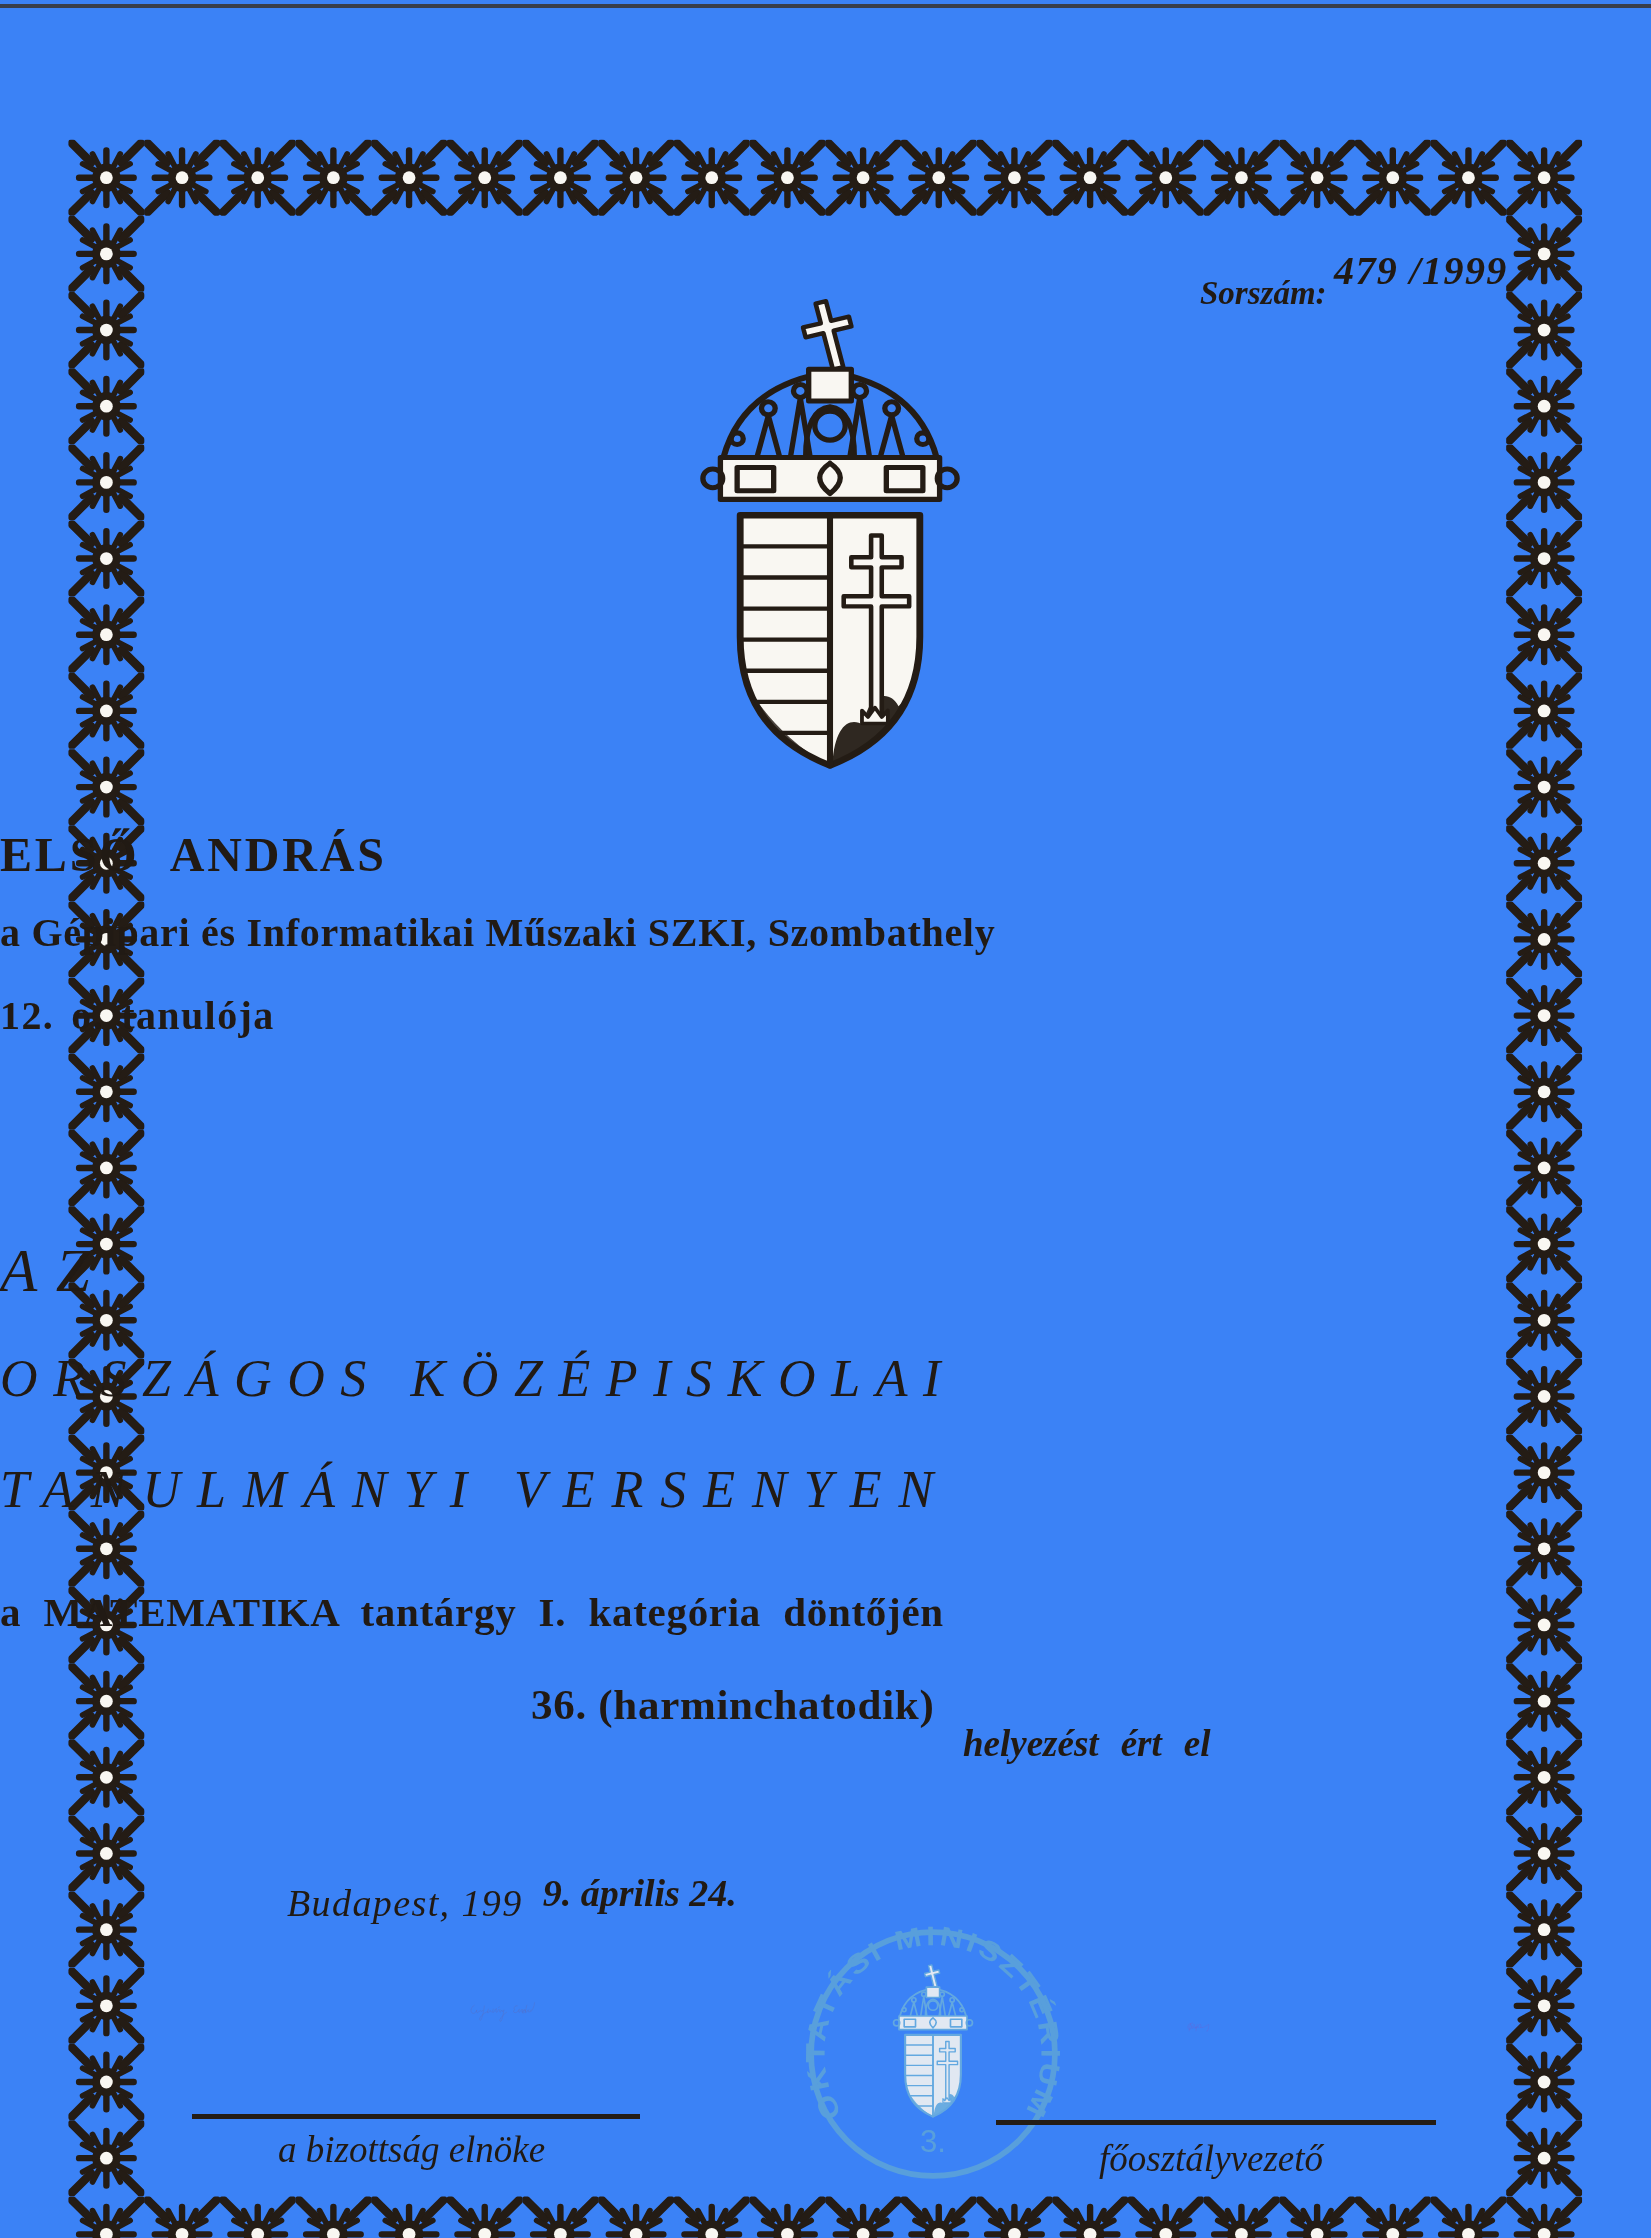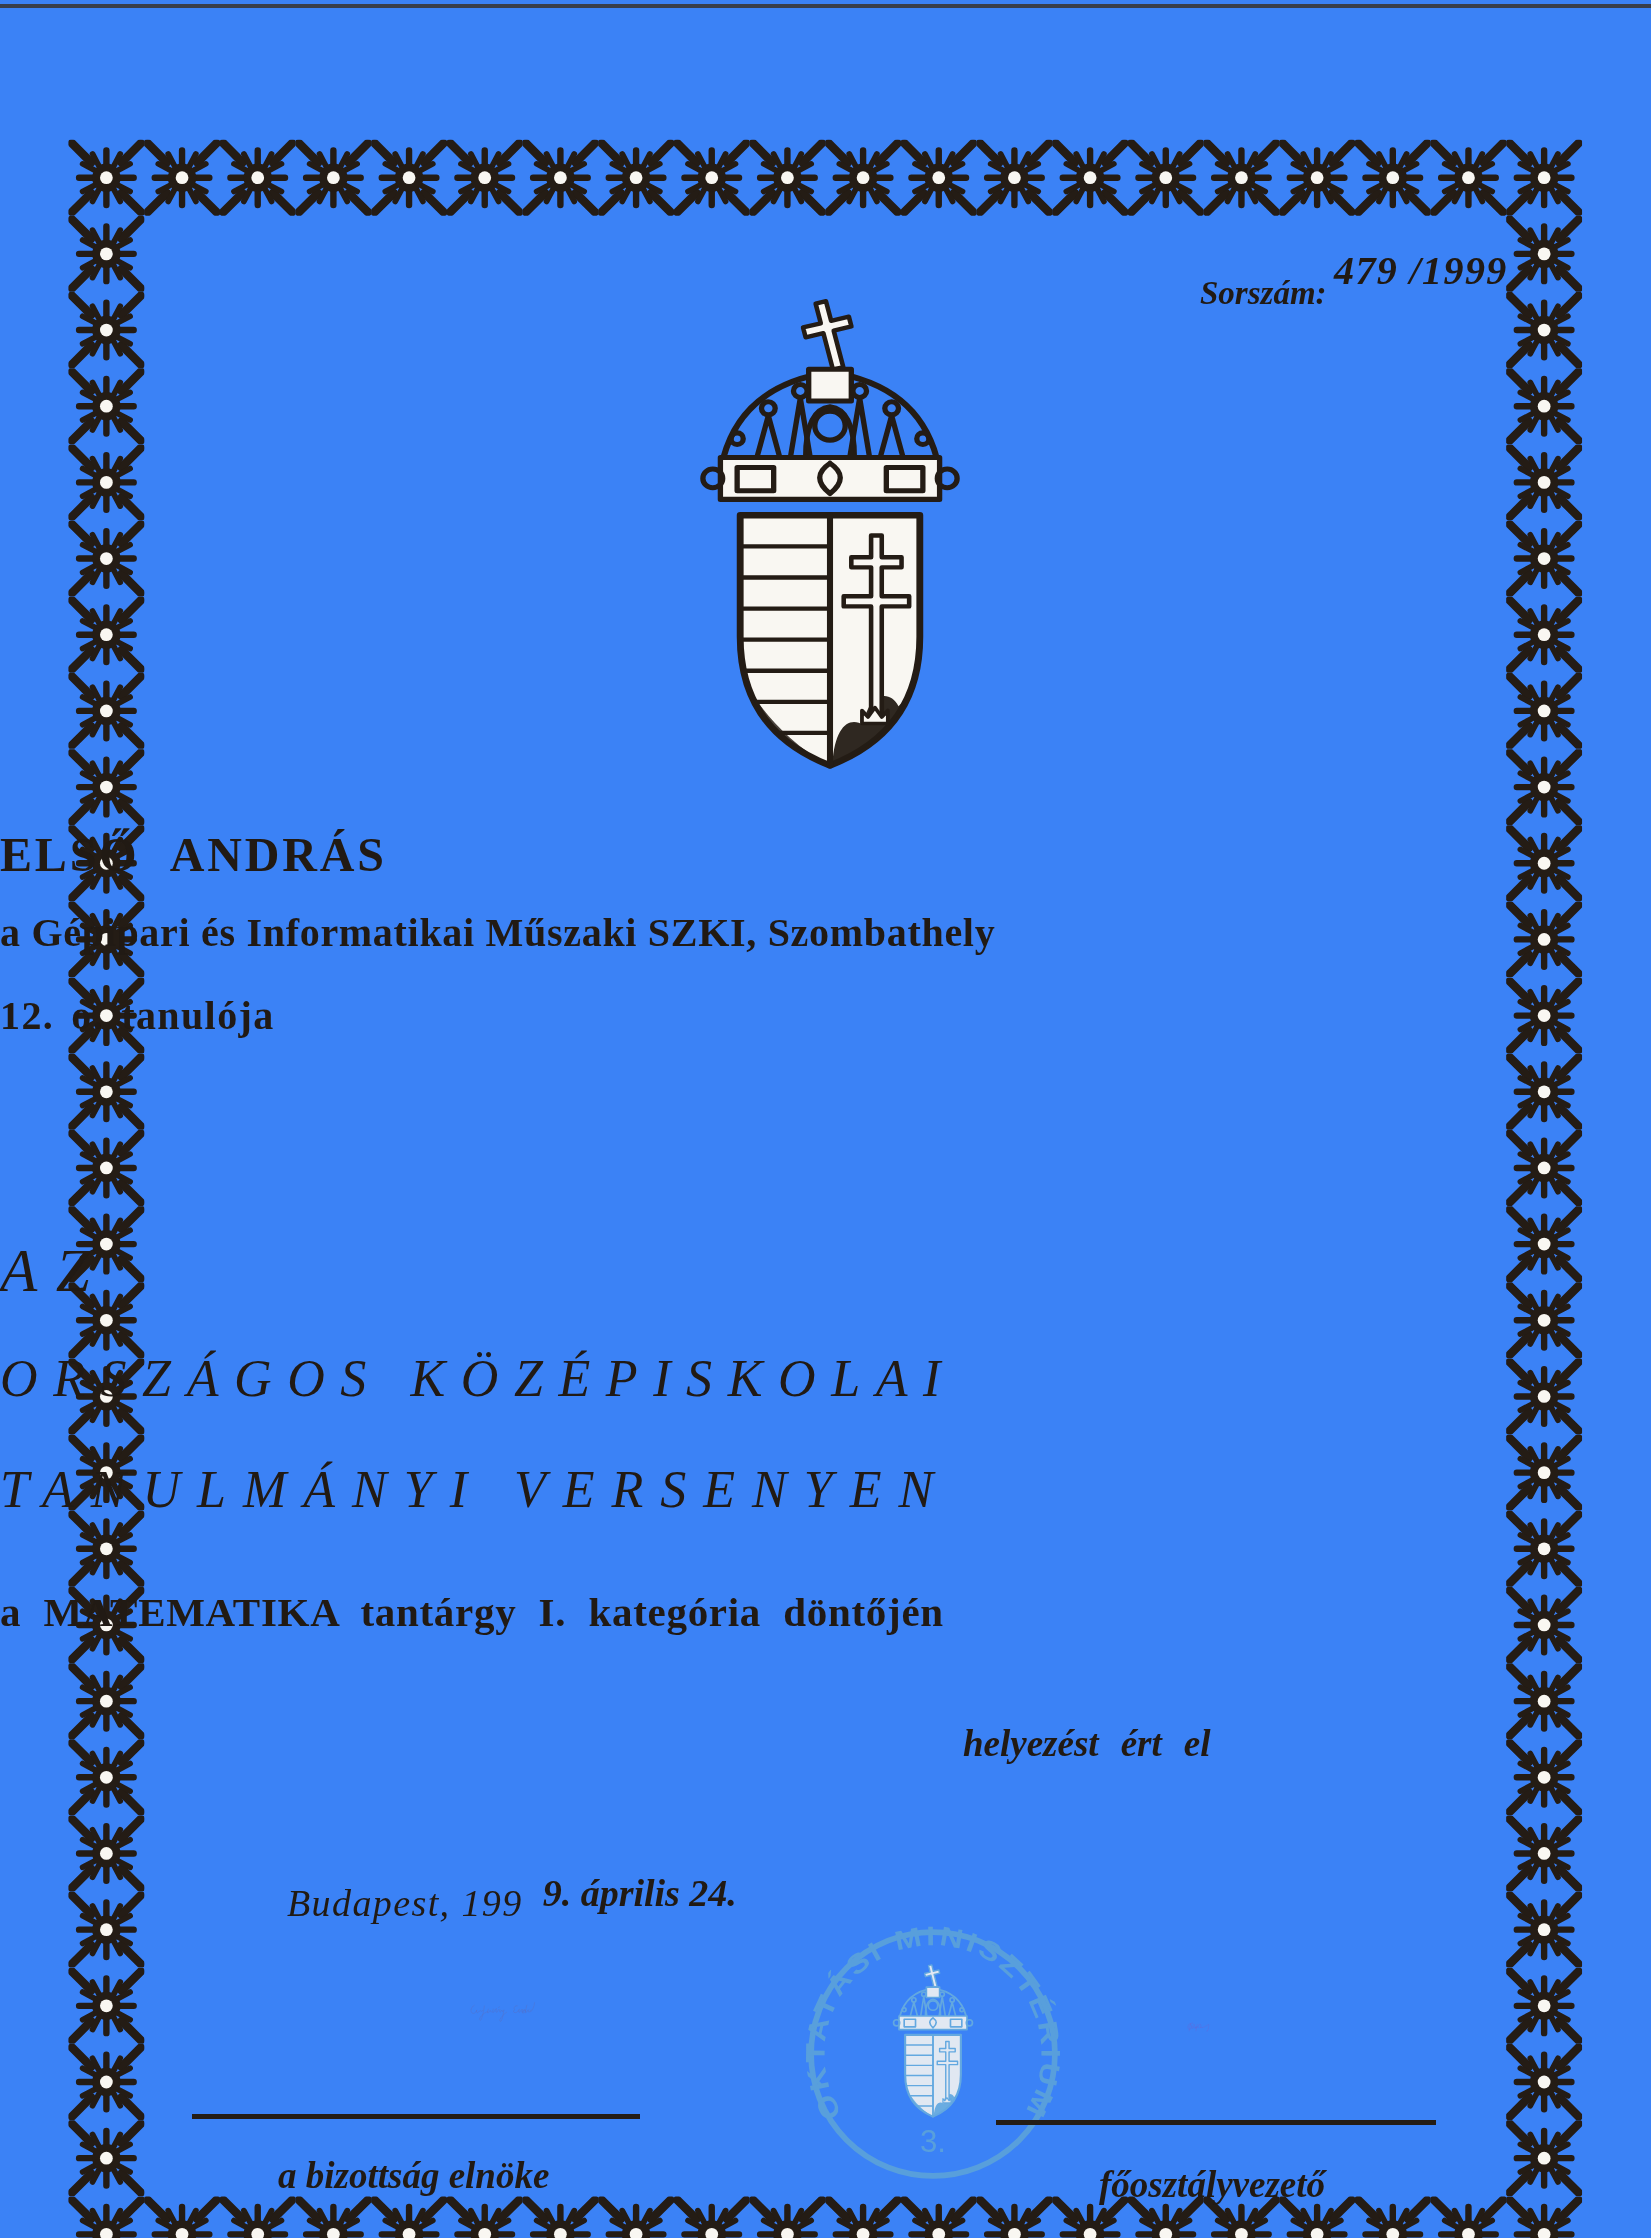--- a/index.html
+++ b/index.html
@@ -24,21 +24,21 @@
   .comp2{top:1460px;font-size:52px;font-style:italic;letter-spacing:17px;}
   .subject{top:1588px;font-size:41px;font-weight:bold;word-spacing:11.3px;letter-spacing:0.7px;}
   .rank{left:531px;top:1680px;font-size:43px;font-weight:bold;letter-spacing:0.7px;}
   .suffix{left:963px;top:1722px;font-size:37px;font-weight:bold;font-style:italic;word-spacing:12.8px;}
   .dateline{left:287px;top:1881px;display:flex;align-items:center;gap:20px;}
   .date-printed{font-size:38px;font-style:italic;letter-spacing:1.4px;}
   .date-hand{font-size:38px;font-style:italic;font-weight:bold;position:relative;top:-10px;}
   .sig-line{height:5px;background:#241d16;}
   .sig-line.left{left:192px;top:2114px;width:448px;}
   .sig-line.right{left:996px;top:2120px;width:440px;}
-  .sig-title{font-size:37px;font-weight:bold;font-style:italic;white-space:nowrap;margin-top:26px;}
+  .sig-title{font-size:37px;font-weight:normal;font-style:italic;white-space:nowrap;}
   .sig-title.left{left:278px;top:2128px;}
   .sig-title.right{left:1099px;top:2137px;}
   svg{display:block;}
 </style>
 </head>
 <body>
 
 <div class="page">
 
   <div class="abs scan-edge"></div>
@@ -204,20 +204,21 @@
 
   <div class="abs centered name">ELSŐ ANDRÁS</div>
   <div class="abs centered school">a Gépipari és Informatikai Műszaki SZKI, Szombathely</div>
   <div class="abs centered classline">12. o. tanulója</div>
 
   <div class="abs centered az">AZ</div>
   <div class="abs centered comp1">ORSZÁGOS KÖZÉPISKOLAI</div>
   <div class="abs centered comp2">TANULMÁNYI VERSENYEN</div>
   <div class="abs centered subject">a MATEMATIKA tantárgy I. kategória döntőjén</div>
 
+  <div class="abs rank">36. (harminchatodik)</div>
   <div class="abs suffix">helyezést ért el</div>
 
   <div class="abs dateline">
     <span class="date-printed">Budapest, 199</span>
     <span class="date-hand">9. április 24.</span>
   </div>
 
   <svg class="abs" style="left:163px;top:2000px;" width="681" height="227" viewBox="230 2820 960 3140" xmlns="http://www.w3.org/2000/svg">
     <g stroke="#5b6cbe" stroke-width="5" fill="none" stroke-linecap="round" viewBox="">
       <path d="M305,2893 C262,2915 246,2978 276,3000 C300,3017 330,2995 340,2964"></path>

